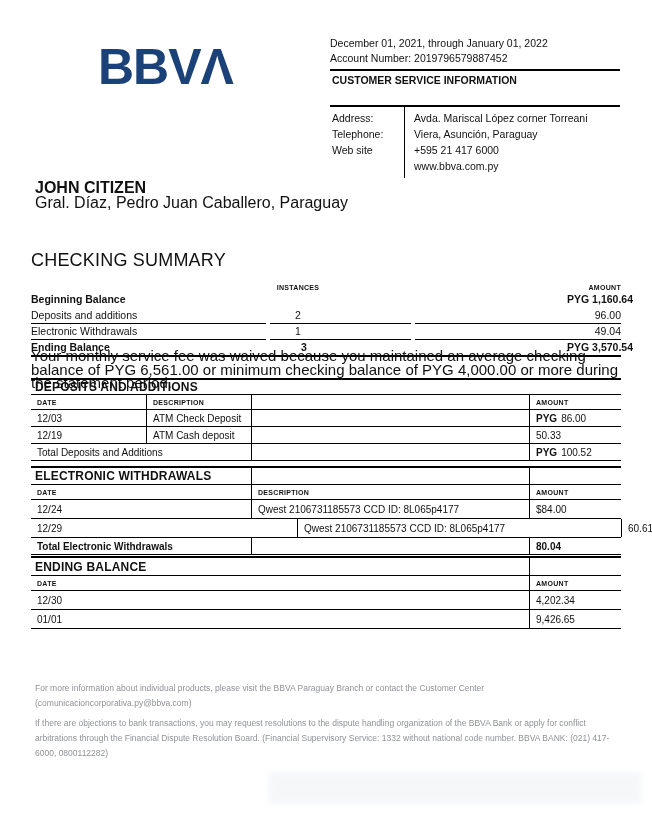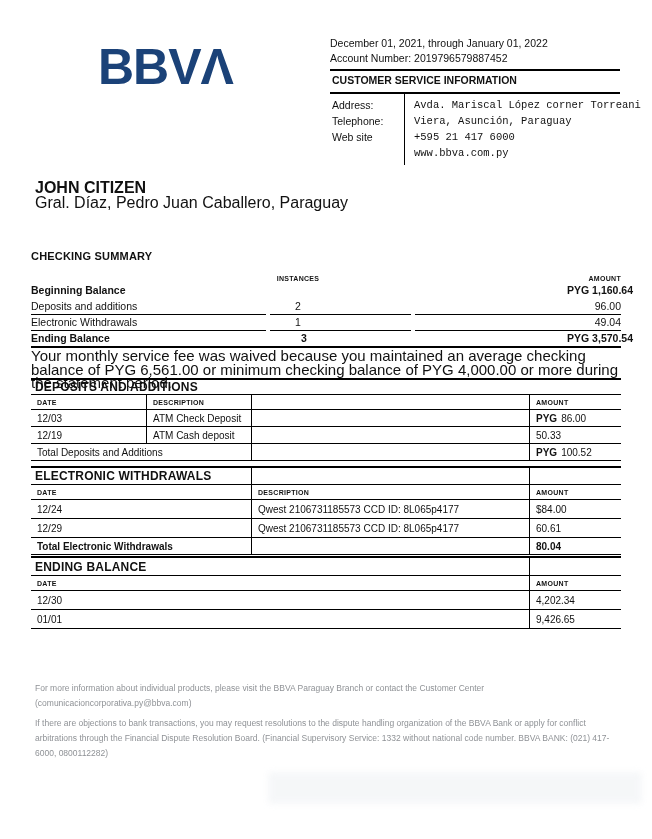--- a/index.html
+++ b/index.html
@@ -9,33 +9,33 @@
   }
   
   .logo{
     position:absolute;left:58px;top:42px;font-size:50px;font-weight:bold;
     color:#1b4278;letter-spacing:-1px;line-height:1;margin-left:40px;
   }
   .hdr-right{position:absolute;left:330px;top:36px;width:290px;font-size:10.5px;line-height:15px;}
   .hdr-line{white-space:nowrap;}
   .csi-title{
     margin-top:3px;border-top:2px solid #000;border-bottom:2px solid #000;
-    font-weight:bold;padding:2px 2px 4px 2px;font-size:10.5px;
+    font-weight:bold;padding:2px 2px 17px 2px;font-size:10.5px;
   }
   .csi-table{display:grid;grid-template-columns:74px 1fr;}
   .csi-labels{padding:3px 0 0 2px;}
   .csi-labels div{line-height:16px;}
   .csi-values{border-left:1px solid #000;padding:3px 0 4px 9px;}
-  .csi-values div{line-height:16px;white-space:nowrap;font-family:Liberation Mono, monospace;}
+  .csi-values div{line-height:16px;white-space:nowrap;}
   
   .customer{position:absolute;left:35px;top:180px;font-size:16px;line-height:15px;}
   .customer .name{font-weight:bold;}
   
   .summary{position:absolute;left:31px;top:250px;width:590px;}
-  .sum-title{font-size:11px;font-weight:bold;letter-spacing:0.2px;margin-bottom:7px;}
+  .sum-title{font-size:18px;font-weight:normal;letter-spacing:0.2px;margin-bottom:7px;}
   .sum-grid{display:grid;grid-template-columns:235px 141px 206px;column-gap:4px;}
   .sum-head{height:13px;align-items:end;font-size:7px;font-weight:bold;letter-spacing:0.3px;}
   .sum-row{height:16px;align-items:center;font-size:10.5px;}
   .sum-row>div{height:100%;display:flex;align-items:center;}
   .sum-row.bold{font-weight:bold;gap:10px;}
   .sum-row.seg>div{border-bottom:1px solid #000;}
   .sum-row.end{border-bottom:2px solid #000;}
   .inst-box{width:56px;text-align:center;display:block;}
   .sum-amt{justify-content:flex-end;text-align:right;}
   .sum-head .sum-amt{display:flex;}
@@ -181,21 +181,21 @@
     <div class="trow wd3 colhead" style="height:15px;">
       <div class="c">DATE</div>
       <div class="c bl">DESCRIPTION</div>
       <div class="c bl">AMOUNT</div>
     </div>
     <div class="trow wd3 cell-txt" style="height:19px;">
       <div class="c">12/24</div>
       <div class="c bl">Qwest 2106731185573 CCD ID: 8L065p4177</div>
       <div class="c bl">$84.00</div>
     </div>
-    <div class="trow wd3 cell-txt" style="height:19px;">
+    <div class="trow wd3 cell-txt" style="height:19px;gap:46px;">
       <div class="c">12/29</div>
       <div class="c bl">Qwest 2106731185573 CCD ID: 8L065p4177</div>
       <div class="c bl">60.61</div>
     </div>
     <div class="trow wd3 cell-txt bold" style="height:17px;">
       <div class="c">Total Electronic Withdrawals</div>
       <div class="c bl"></div>
       <div class="c bl">80.04</div>
     </div>
   </div>

